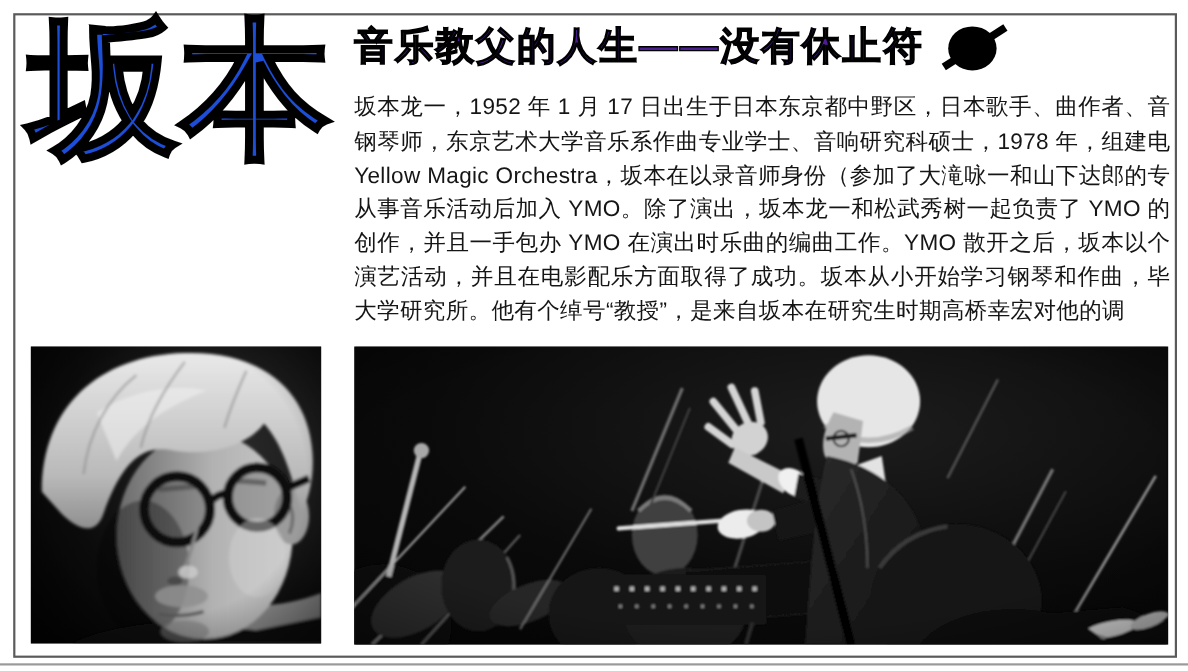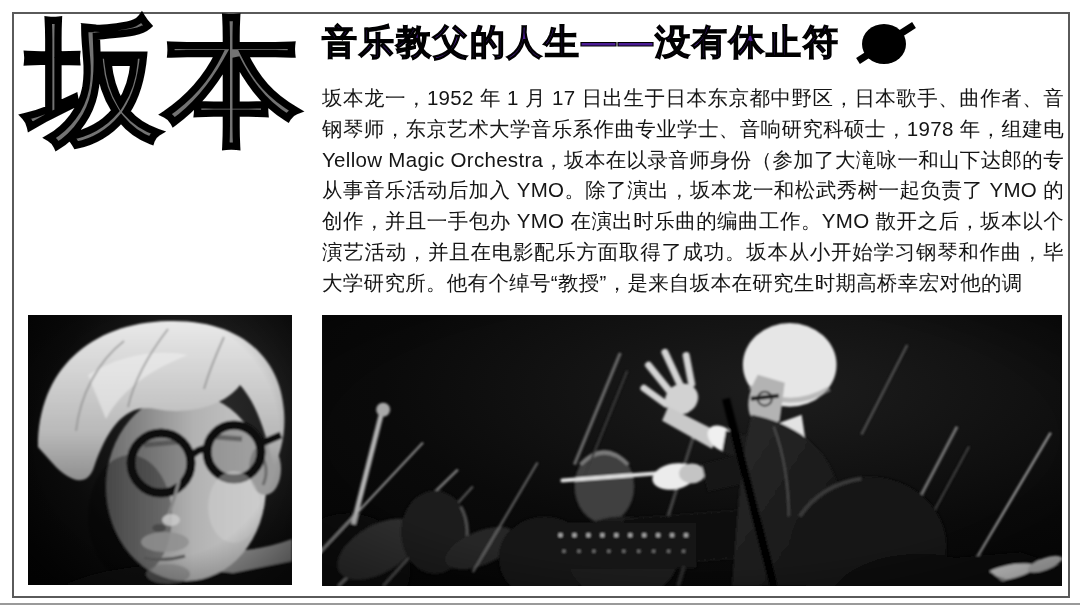--- a/index.html
+++ b/index.html
@@ -11,21 +11,21 @@
   .page-border {
     position:absolute; left:12px; top:12px; width:1058px; height:586px;
     border:2px solid #5a5a5a; box-sizing:border-box; pointer-events:none;
   }
   .bottom-rule {
     position:absolute; left:0; top:603px; width:1080px; height:2px; background:#9a9a9a;
   }
   
   .name-block {
     position:absolute; left:26px; top:12px; width:290px;
-    font-size:137px; line-height:141px; font-weight:900; color:#737373;
+    font-size:137px; line-height:141px; font-weight:900; color:#1d4ed8;
     -webkit-text-stroke:3px #000;
     letter-spacing:1px; white-space:nowrap;
   }
   
   .title-row {
     position:absolute; left:322px; top:16px; width:742px; height:52px;
     display:flex; align-items:center; gap:15px;
   }
   .title {
     font-size:35px; font-weight:900; color:#4c1d95; letter-spacing:2px;

